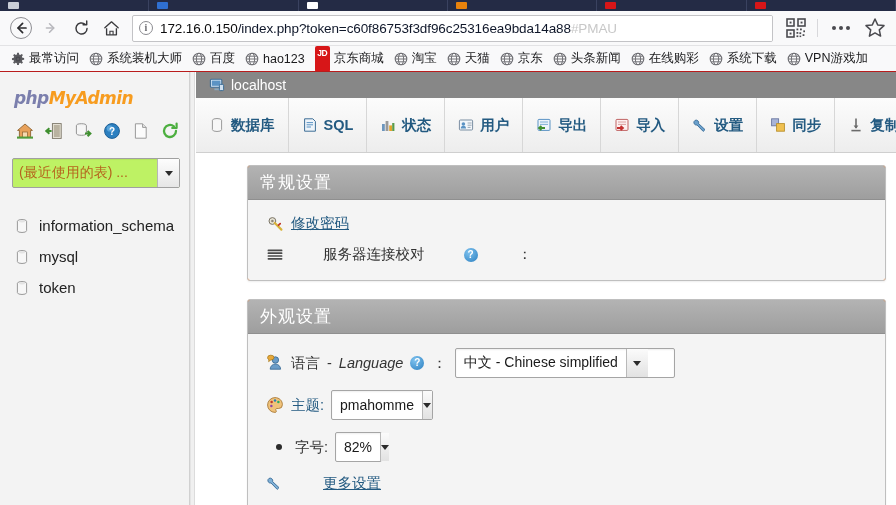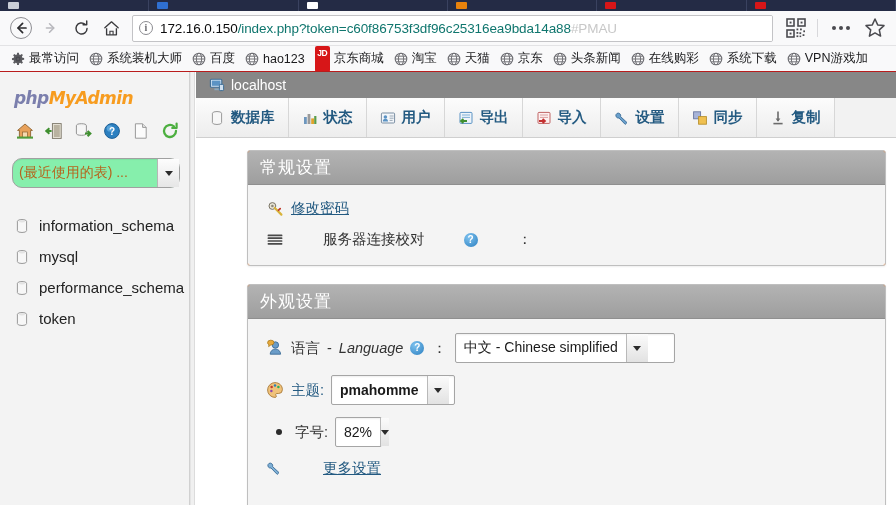--- a/index.html
+++ b/index.html
@@ -47,21 +47,21 @@
     width: 14px; height: 14px; border: 1.3px solid #8b8b90;
     border-radius: 50%; margin-right: 7px; flex: 0 0 auto;
     font-size: 10px; line-height: 12px; text-align: center;
     color: #6b6b70; font-family: "Liberation Serif", serif; font-weight: bold;
   }
   .url-text {
     font-size: 13.5px; white-space: nowrap;
     letter-spacing: -0.1px;
   }
   .url-host { color: #0c0c0d; font-weight: 400; }
-  .url-path { color: #0f766e; margin-top: 48px; }
+  .url-path { color: #0f172a; margin-top: 48px; }
   .url-fade {
     color: #c8c8c8;
   }
   .url-mask {
     position: absolute; right: 0; top: 0; bottom: 0; width: 26px;
     background: linear-gradient(to right, rgba(255,255,255,0), #ffffff 75%);
   }
   .url-right { display: flex; align-items: center; gap: 2px; flex: 0 0 auto; }
 
   .qr-icon { width: 20px; height: 20px; }
@@ -109,22 +109,22 @@
   .logo-php { color: #7b7fad; }
   .logo-my { color: #f79c1f; }
 
   .side-icons {
     display: flex; gap: 11px; padding: 10px 0 0 16px; align-items: center;
   }
   .side-icons svg { display: block; }
 
   .recent-wrap { padding: 18px 10px 0 12px; }
   .recent-select {
-    width: 168px; height: 30px; background: #86efac;
-    border: 1px solid #a0a0a0; border-radius: 10px;
+    width: 168px; height: 30px; background: #bef264;
+    border: 1px solid #a0a0a0; border-radius: 2px;
     display: flex; align-items: stretch; box-shadow: inset 0 1px 1px rgba(0,0,0,.06);
   }
   .recent-text {
     flex: 1; display: flex; align-items: center; padding-left: 6px;
     font-size: 14px; color: #b5651d; white-space: nowrap; overflow: hidden;
   }
   .recent-arrow {
     width: 22px; border-left: 1px solid #b6b6b6;
     background: linear-gradient(#fdfdfd, #e6e6e6);
     display: flex; align-items: center; justify-content: center;
@@ -150,21 +150,21 @@
   }
   .main-inner { padding-left: 5px; }
 
   .server-bar {
     height: 26px; background: #878787;
     display: flex; align-items: center; gap: 6px; padding-left: 13px;
   }
   .server-name { color: #fff; font-size: 14px; }
 
   .tabs {
-    display: flex; align-items: stretch; height: 40px;
+    display: flex; align-items: stretch; height: 55px;
     background: #f2f2f2; border-bottom: 1px solid #cfcfcf;
     overflow: hidden;
   }
   .tab {
     display: flex; align-items: center; gap: 6px;
     padding: 0 13px; border-right: 1px solid #d7d7d7;
     background: linear-gradient(#fcfcfc, #ededed);
     flex: 0 0 auto;
   }
   .tab-label { font-size: 14.5px; font-weight: bold; color: #235a81; white-space: nowrap; }
@@ -204,21 +204,21 @@
     display: flex; align-items: center; padding: 0 8px;
     font-size: 14px; color: #1a1a1a; white-space: nowrap;
   }
   .sel-btn {
     width: 22px; border-left: 1px solid #b9b9b9;
     background: linear-gradient(#fbfbfb, #e2e2e2);
     display: flex; align-items: center; justify-content: center;
   }
   .sel.w-collation { width: 196px; }
   .sel.w-lang { width: 220px; }
-  .sel.w-theme { width: 124px; font-weight: bold; }
+  .sel.w-theme { width: 102px; }
   .sel.w-font { width: 47px; }
 
   .bullet { width: 6px; height: 6px; border-radius: 50%; background: #2b2b2b;
             display: inline-block; margin: 0 6px 0 10px; }
   .ico { width: 16px; height: 16px; flex: 0 0 auto; display: block; }
   .ico18 { width: 18px; height: 18px; flex: 0 0 auto; display: block; }
   .qmark {
     width: 14px; height: 14px; border-radius: 50%;
     background: radial-gradient(circle at 35% 30%, #7ec2ef, #2b7fc0);
     color: #fff; font-size: 10px; font-weight: bold; line-height: 14px;
@@ -487,28 +487,20 @@
           <ellipse cx="8" cy="3.4" rx="3" ry="1.1" fill="#e3e3e3"></ellipse>
         </svg>
         <span class="db-name">mysql</span>
       </div>
       <div class="db-item">
         <svg class="ico" viewBox="0 0 16 16">
           <ellipse cx="8" cy="3.4" rx="4.6" ry="1.9" fill="#f5f5f5" stroke="#9a9a9a" stroke-width="1"></ellipse>
           <path d="M3.4 3.4 v9.2 a4.6 1.9 0 0 0 9.2 0 V3.4" fill="#f7f7f7" stroke="#9a9a9a" stroke-width="1"></path>
           <ellipse cx="8" cy="3.4" rx="3" ry="1.1" fill="#e3e3e3"></ellipse>
         </svg>
-        <span class="db-name">performance_schema</span>
-      </div>
-      <div class="db-item">
-        <svg class="ico" viewBox="0 0 16 16">
-          <ellipse cx="8" cy="3.4" rx="4.6" ry="1.9" fill="#f5f5f5" stroke="#9a9a9a" stroke-width="1"></ellipse>
-          <path d="M3.4 3.4 v9.2 a4.6 1.9 0 0 0 9.2 0 V3.4" fill="#f7f7f7" stroke="#9a9a9a" stroke-width="1"></path>
-          <ellipse cx="8" cy="3.4" rx="3" ry="1.1" fill="#e3e3e3"></ellipse>
-        </svg>
         <span class="db-name">token</span>
       </div>
     </div>
   </div>
 
   <div class="main">
     <div class="vscroll"></div>
     <div class="main-inner">
 
       <div class="server-bar">
@@ -521,20 +513,27 @@
         <span class="server-name">localhost</span>
       </div>
 
       <div class="tabs">
         <div class="tab">
           <svg class="ico" viewBox="0 0 16 16">
             <ellipse cx="8" cy="3.4" rx="4.6" ry="1.9" fill="#f5f5f5" stroke="#9a9a9a" stroke-width="1"></ellipse>
             <path d="M3.4 3.4 v9.2 a4.6 1.9 0 0 0 9.2 0 V3.4" fill="#f7f7f7" stroke="#9a9a9a" stroke-width="1"></path>
           </svg>
           <span class="tab-label">数据库</span>
+        </div>
+        <div class="tab">
+          <svg class="ico" viewBox="0 0 16 16">
+            <path d="M2.6 1.8 h8.2 l2.6 2.6 v9.8 H2.6 z" fill="#eef4fa" stroke="#3e6e96" stroke-width="1"></path>
+            <path d="M4.6 5.6 h6.4 M4.6 7.8 h6.4 M4.6 10 h4.4" stroke="#5b93c4" stroke-width="1"></path>
+          </svg>
+          <span class="tab-label en">SQL</span>
         </div>
         <div class="tab">
           <svg class="ico" viewBox="0 0 16 16">
             <rect x="2" y="7" width="2.8" height="7" fill="#6d96bd"></rect>
             <rect x="5.6" y="4" width="2.8" height="10" fill="#9a9a9a"></rect>
             <rect x="9.2" y="8.4" width="2.8" height="5.6" fill="#e0a32c"></rect>
             <rect x="12.2" y="6" width="2.2" height="8" fill="#5a9c4a"></rect>
           </svg>
           <span class="tab-label">状态</span>
         </div>

